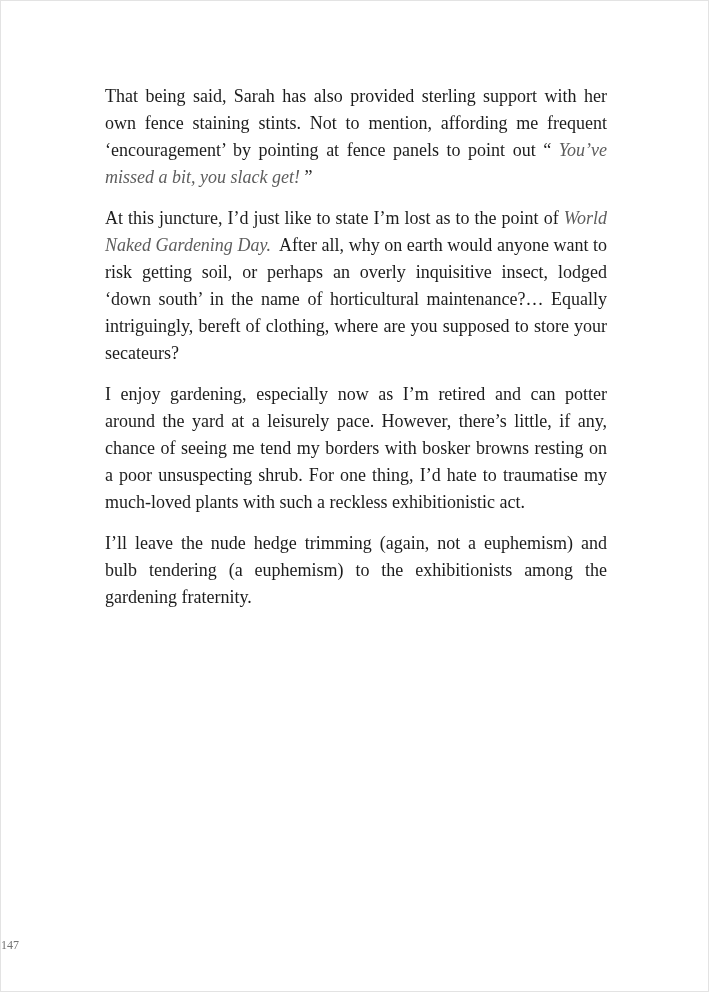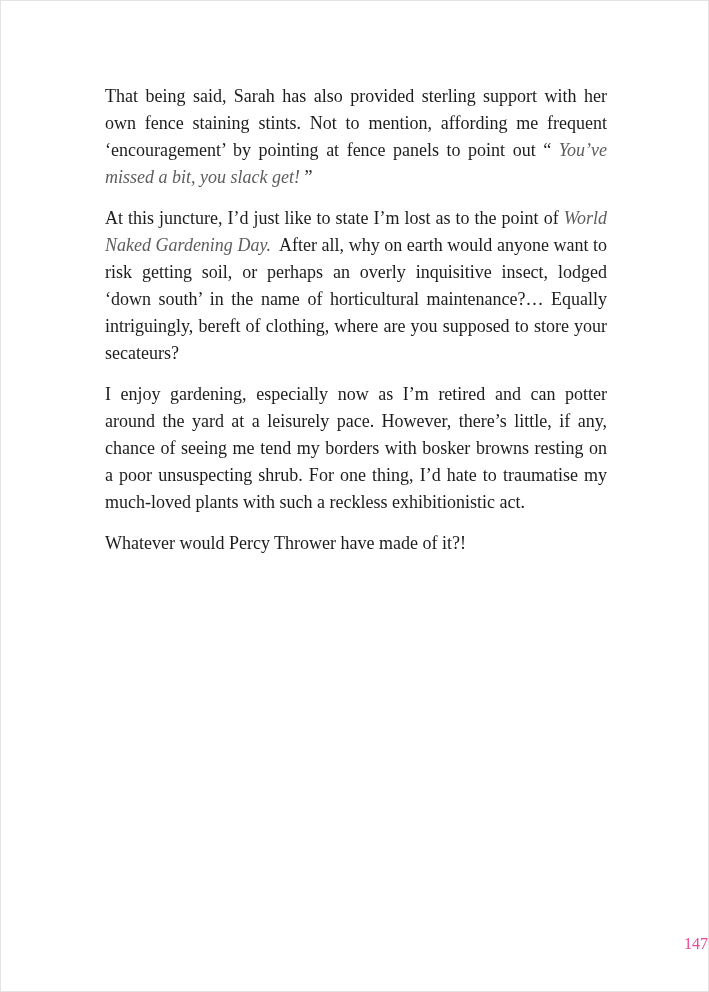--- a/index.html
+++ b/index.html
@@ -35,38 +35,38 @@
   }
   .italic {
     font-style: italic;
     color: #5d5d5d;
   }
   .page-number {
     position: absolute;
     left: 0;
     right: 0;
     bottom: 38px;
-    text-align: right;
-    font-size: 16px;
-    color: #ec4899;
+    text-align: left;
+    font-size: 12px;
+    color: #737373;
     font-family: "Liberation Serif", "DejaVu Serif", serif;
   }
 </style>
 </head>
 <body>
 
 <div class="page">
   <div class="content">
 
     <p class="para"><span>That being said, Sarah has also provided sterling support with her own fence staining stints. Not to mention, affording me frequent ‘encouragement’ by pointing at fence panels to point out “ </span><span class="italic">You’ve missed a bit, you slack get!</span><span> ”</span></p>
 
     <p class="para"><span>At this juncture, I’d just like to state I’m lost as to the point of </span><span class="italic">World Naked Gardening Day.</span><span>&nbsp; After all, why on earth would anyone want to risk getting soil, or perhaps an overly inquisitive insect, lodged ‘down south’ in the name of horticultural maintenance?… Equally intriguingly, bereft of clothing, where are you supposed to store your secateurs?</span></p>
 
     <p class="para"><span>I enjoy gardening, especially now as I’m retired and can potter around the yard at a leisurely pace. However, there’s little, if any, chance of seeing me tend my borders with bosker browns resting on a poor unsuspecting shrub. For one thing, I’d hate to traumatise my much-loved plants with such a reckless exhibitionistic act.</span></p>
 
 
+    <p class="para"><span>I’ll leave the nude hedge trimming (again, not a euphemism) and bulb tendering (a euphemism) to the exhibitionists among the gardening fraternity.</span></p>
 
-    <p class="para"><span>Whatever would Percy Thrower have made of it?!</span></p>
 
   </div>
 
   <div class="page-number">147</div>
 </div>
 
 </body></html>

